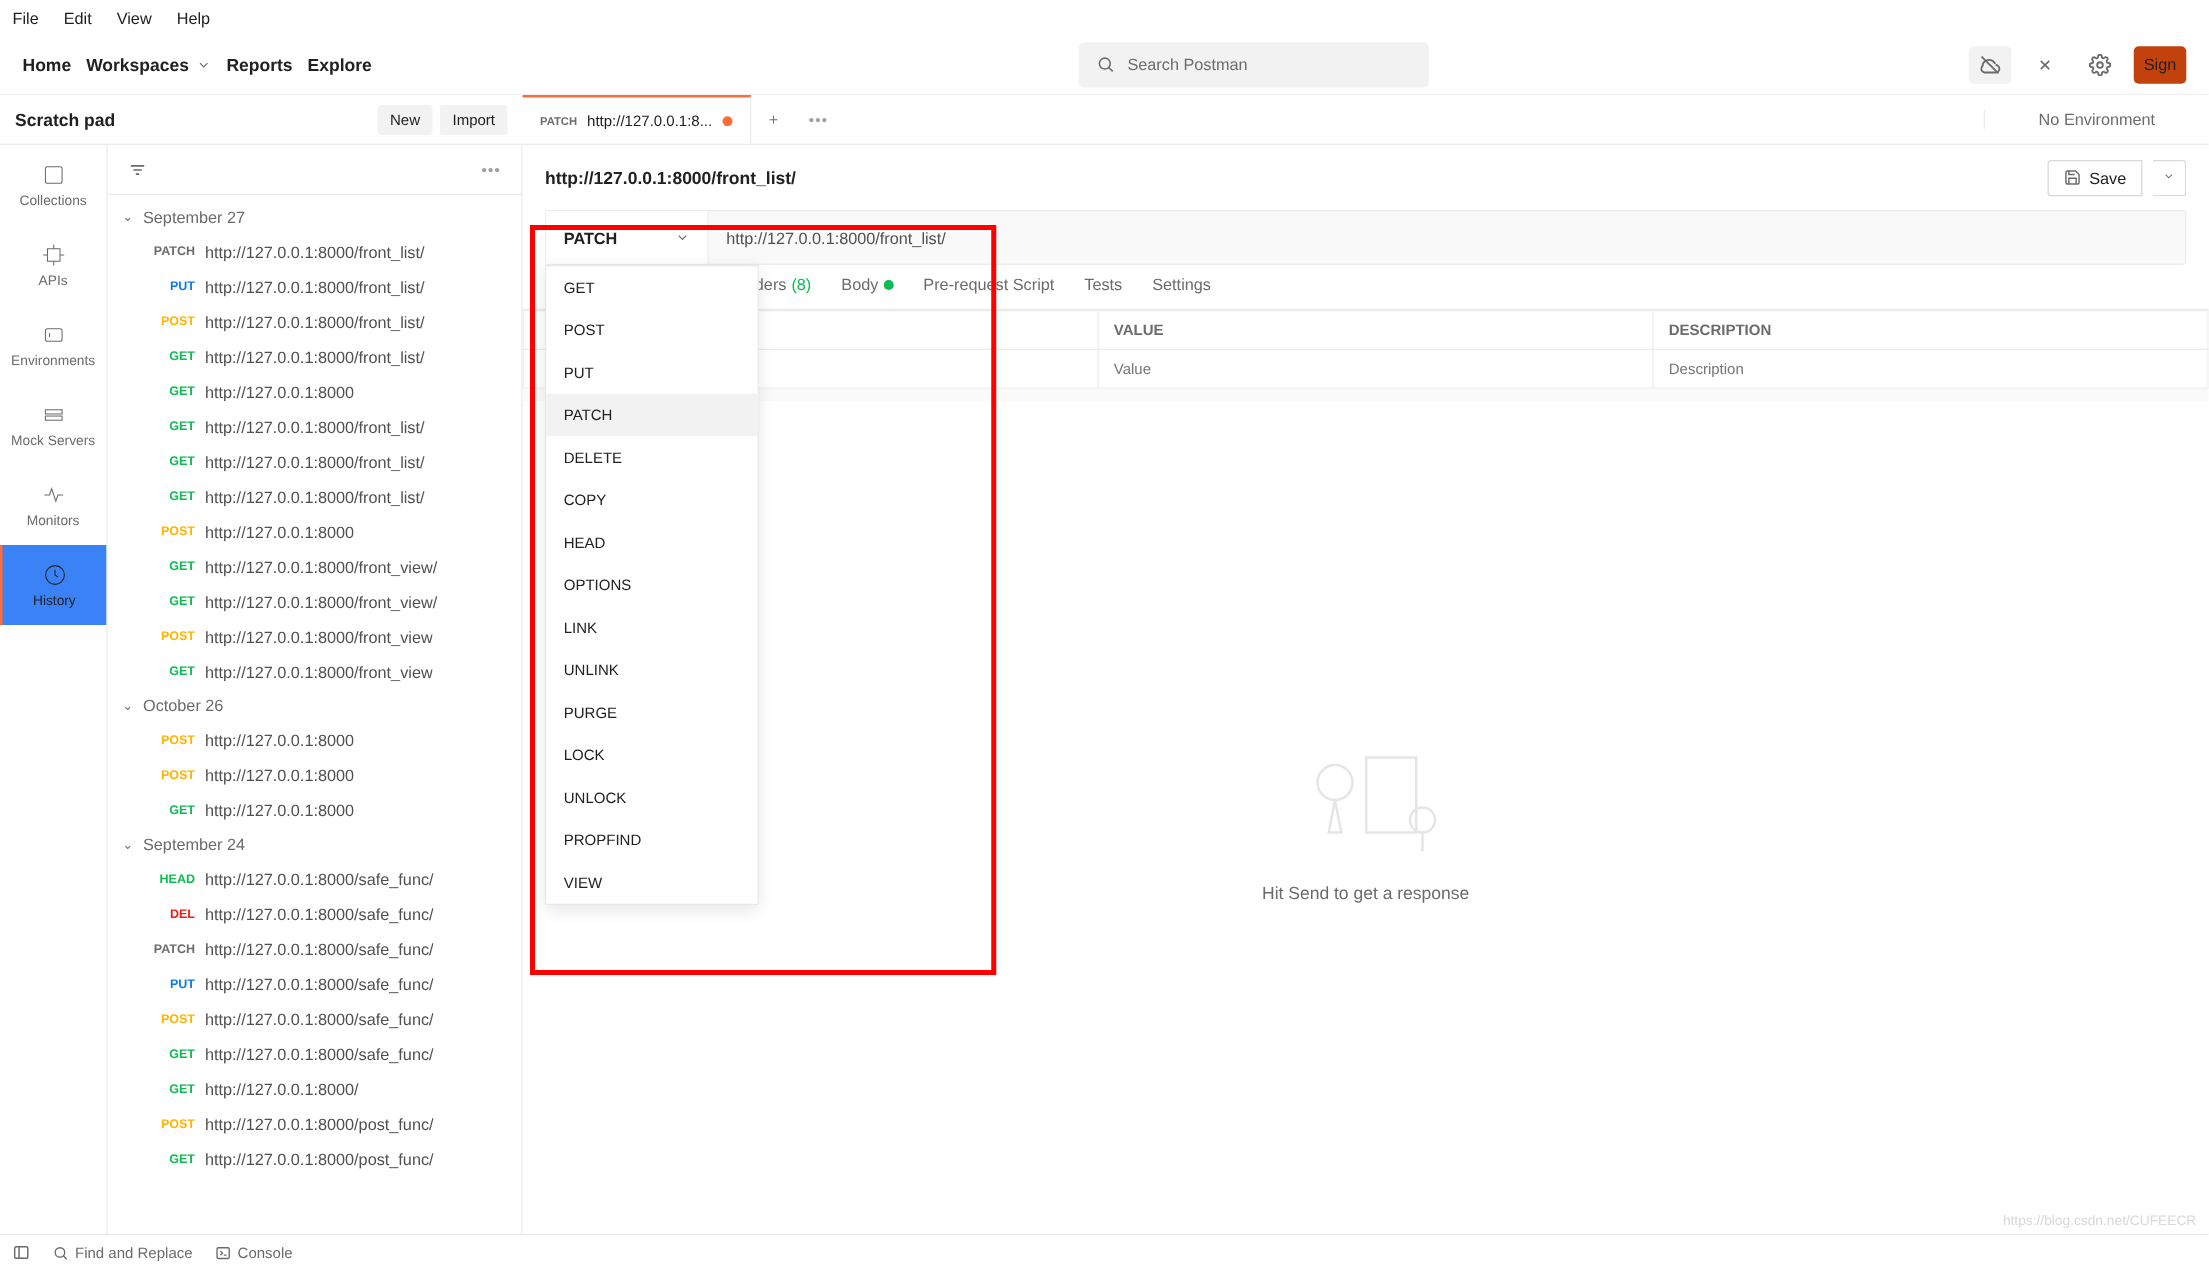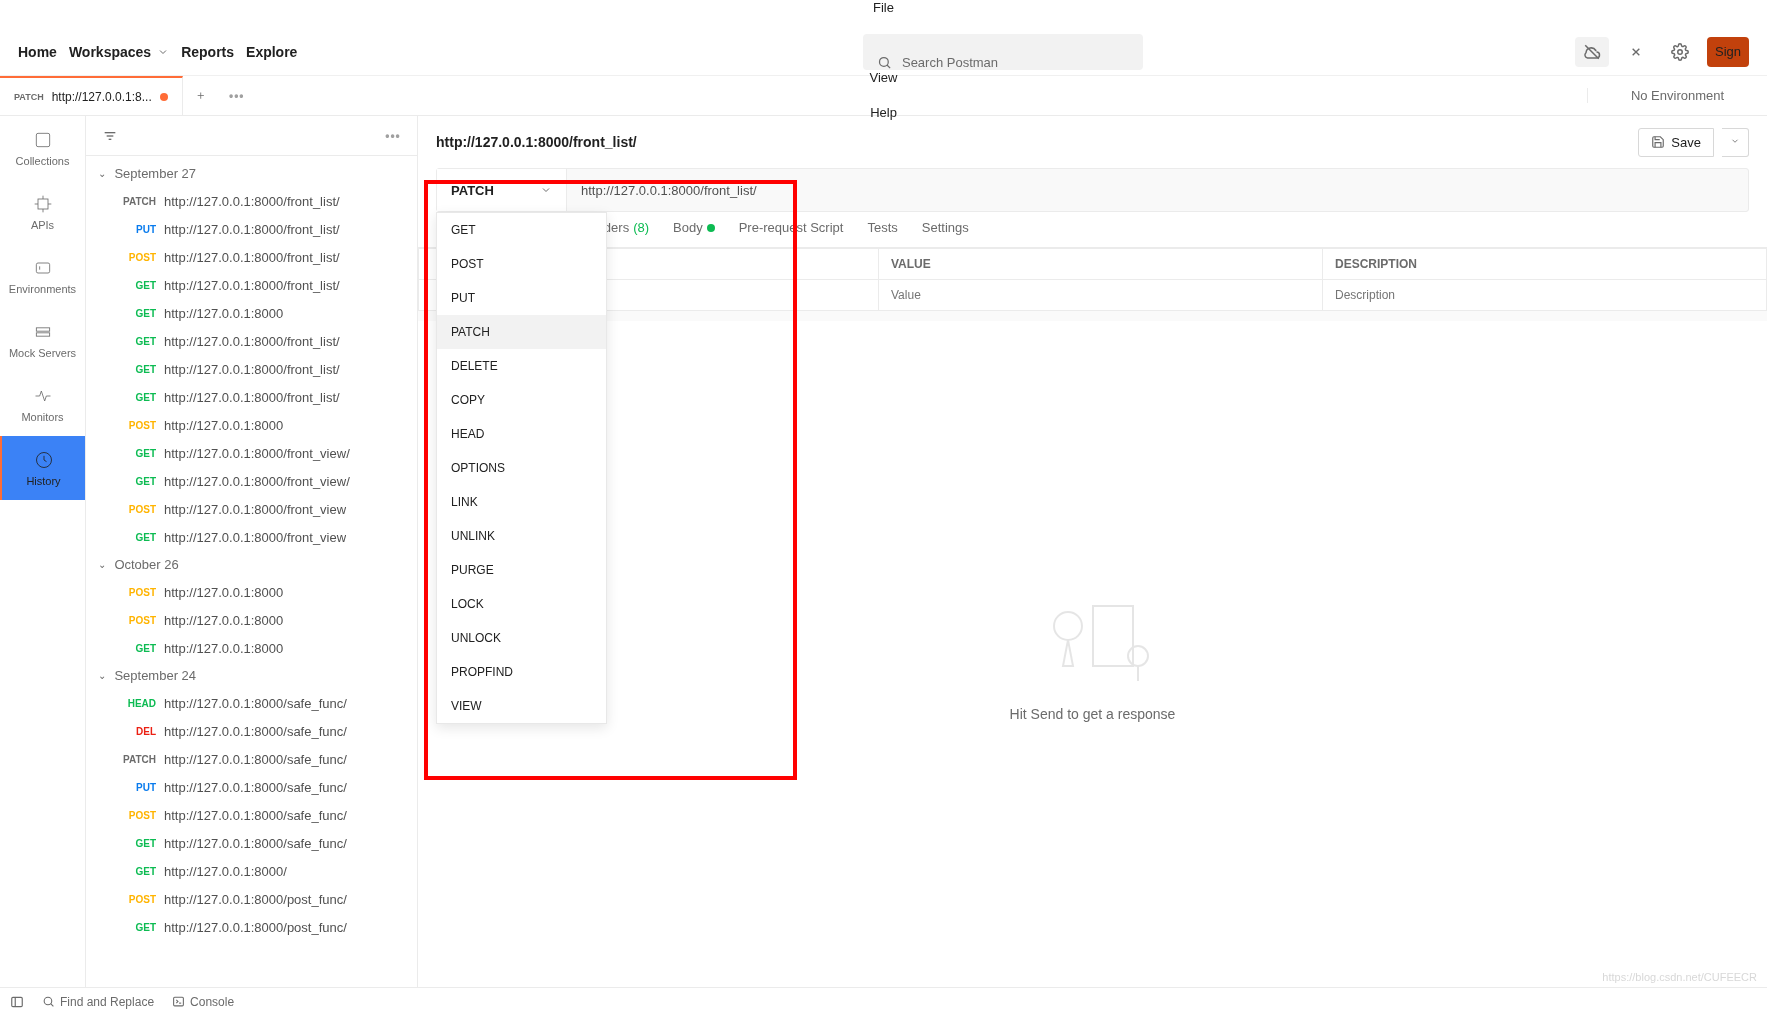--- a/index.html
+++ b/index.html
@@ -1,26 +1,26 @@
 <!DOCTYPE html>
 <html><head>
 <meta charset="utf-8">
 <style>
 * { box-sizing: border-box; margin: 0; padding: 0; }
 body { font-family: -apple-system, BlinkMacSystemFont, "Segoe UI", Arial, sans-serif; font-size: 12px; color: #212121; background: #fff; overflow: hidden; width: 1767px; height: 1015px; position: relative; }
 
 
-.menu-bar { height: 28px; display: flex; align-items: center; padding: 0 10px; gap: 20px; font-size: 13px; flex-direction: column; }
+.menu-bar { height: 28px; display: flex; align-items: center; padding: 0 10px; gap: 20px; font-size: 13px; }
 .menu-bar span { cursor: pointer; }
 
 
 .header-bar { height: 48px; display: flex; align-items: center; padding: 0 18px; gap: 12px; border-bottom: 1px solid #f0f0f0; }
 .header-bar .nav-item { font-size: 14px; font-weight: 600; color: #212121; cursor: pointer; display: flex; align-items: center; gap: 6px; }
 .header-bar .spacer { flex: 1; }
-.search-box { width: 280px; height: 36px; background: #f2f2f2; border-radius: 4px; display: flex; align-items: flex-end; padding: 0 14px; gap: 10px; color: #6b6b6b; font-size: 13px; margin-right: 420px; }
+.search-box { width: 280px; height: 36px; background: #f2f2f2; border-radius: 4px; display: flex; align-items: center; padding: 0 14px; gap: 10px; color: #6b6b6b; font-size: 13px; margin-right: 420px; }
 .search-box svg { width: 15px; height: 15px; stroke: #6b6b6b; }
 .header-icons { display: flex; align-items: center; gap: 10px; }
 .header-icons .icon-btn { width: 34px; height: 30px; display: flex; align-items: center; justify-content: center; cursor: pointer; border-radius: 4px; }
 .header-icons .icon-btn.grey { background: #f2f2f2; }
 .header-icons .sign { background: #c2410c; height: 30px; padding: 0 8px; display: flex; align-items: center; font-size: 13px; border-radius: 4px; }
 
 
 .workspace-bar { height: 40px; display: flex; align-items: center; border-bottom: 1px solid #ebebeb; }
 .workspace-left { width: 418px; display: flex; align-items: center; padding: 0 12px; justify-content: space-between; }
 .workspace-title { font-size: 14px; font-weight: 600; }
@@ -95,21 +95,21 @@
 .kv-table input { border: none; outline: none; width: 100%; font-size: 12px; color: #505050; }
 .kv-left-pad { width: 460px; }
 
 
 .response-area { flex: 1; display: flex; flex-direction: column; align-items: center; justify-content: center; gap: 20px; color: #6b6b6b; border-top: 10px solid #fafafa; }
 .resp-illustration { width: 130px; height: 100px; opacity: 0.4; }
 .resp-text { font-size: 14px; }
 
 
 .status-bar { height: 28px; border-top: 1px solid #ebebeb; display: flex; align-items: center; padding: 0 10px; gap: 18px; font-size: 12px; color: #6b6b6b; }
-.sb-item { display: flex; align-items: center; gap: 5px; cursor: pointer; }
+.sb-item { display: flex; align-items: flex-end; gap: 5px; cursor: pointer; }
 
 
 .watermark { position: absolute; right: 10px; bottom: 32px; font-size: 11px; color: #d8d8d8; }
 .dots-h { letter-spacing: 1px; color: #a0a0a0; font-weight: bold; }
 </style>
 </head>
 <body>
 
 <div class="menu-bar">
   <span>File</span>
@@ -152,20 +152,27 @@
         <svg width="18" height="18" viewBox="0 0 24 24" fill="none" stroke="#6b6b6b" stroke-width="2">
           <circle cx="12" cy="12" r="3"></circle>
           <path d="M19.4 15a1.65 1.65 0 0 0 .33 1.82l.06.06a2 2 0 1 1-2.83 2.83l-.06-.06a1.65 1.65 0 0 0-1.82-.33 1.65 1.65 0 0 0-1 1.51V21a2 2 0 1 1-4 0v-.09a1.65 1.65 0 0 0-1-1.51 1.65 1.65 0 0 0-1.82.33l-.06.06a2 2 0 1 1-2.83-2.83l.06-.06a1.65 1.65 0 0 0 .33-1.82 1.65 1.65 0 0 0-1.51-1H3a2 2 0 1 1 0-4h.09a1.65 1.65 0 0 0 1.51-1 1.65 1.65 0 0 0-.33-1.82l-.06-.06a2 2 0 1 1 2.83-2.83l.06.06a1.65 1.65 0 0 0 1.82.33h0a1.65 1.65 0 0 0 1-1.51V3a2 2 0 1 1 4 0v.09a1.65 1.65 0 0 0 1 1.51h0a1.65 1.65 0 0 0 1.82-.33l.06-.06a2 2 0 1 1 2.83 2.83l-.06.06a1.65 1.65 0 0 0-.33 1.82v0a1.65 1.65 0 0 0 1.51 1H21a2 2 0 1 1 0 4h-.09a1.65 1.65 0 0 0-1.51 1z"></path>
         </svg>
       </div>
     <div class="sign">Sign</div>
   </div>
 </div>
 
 <div class="workspace-bar">
+  <div class="workspace-left">
+    <div class="workspace-title">Scratch pad</div>
+    <div class="ws-buttons">
+      <button class="ws-btn">New</button>
+      <button class="ws-btn">Import</button>
+    </div>
+  </div>
   <div class="tabs-area">
     <div class="tab">
       <span class="method">PATCH</span>
       <span>http://127.0.0.1:8...</span>
       <span class="dot"></span>
     </div>
     <div class="tab-plus">＋</div>
     <div class="tab-more">
         <span class="dots-h">•••</span>
       </div>

